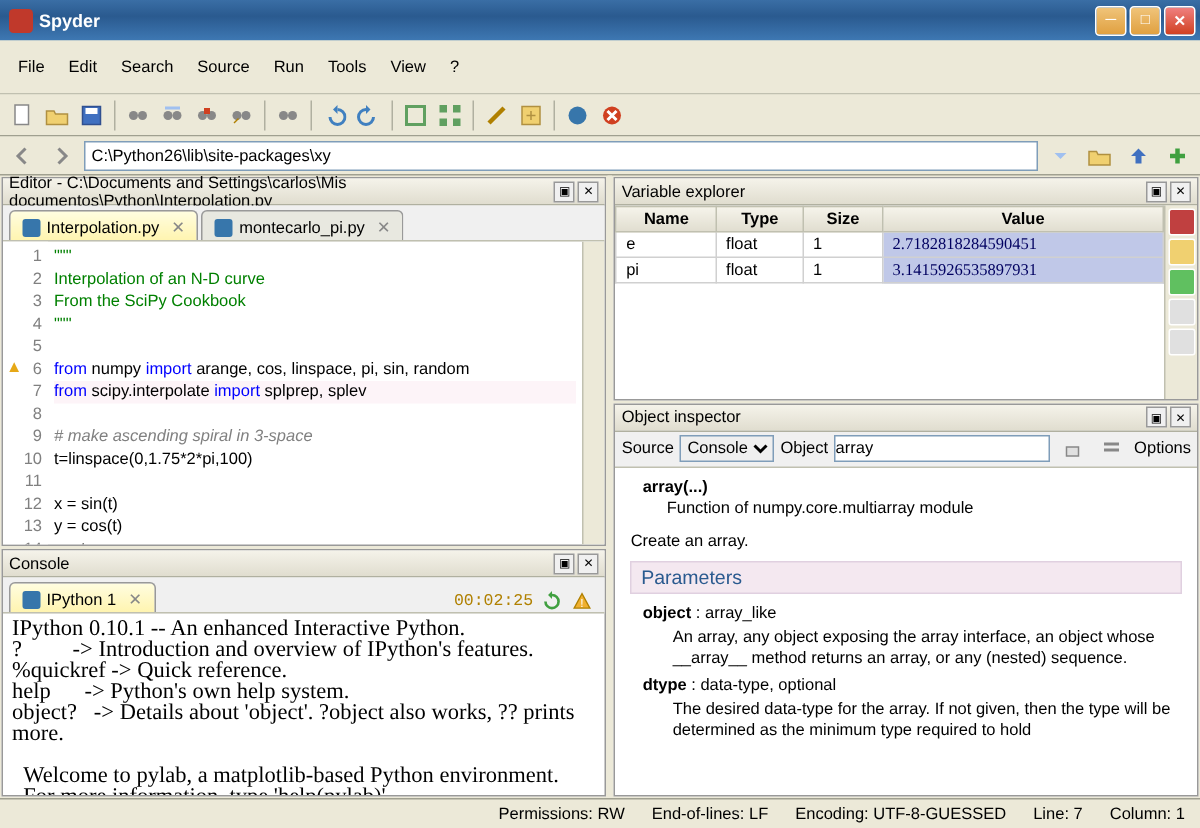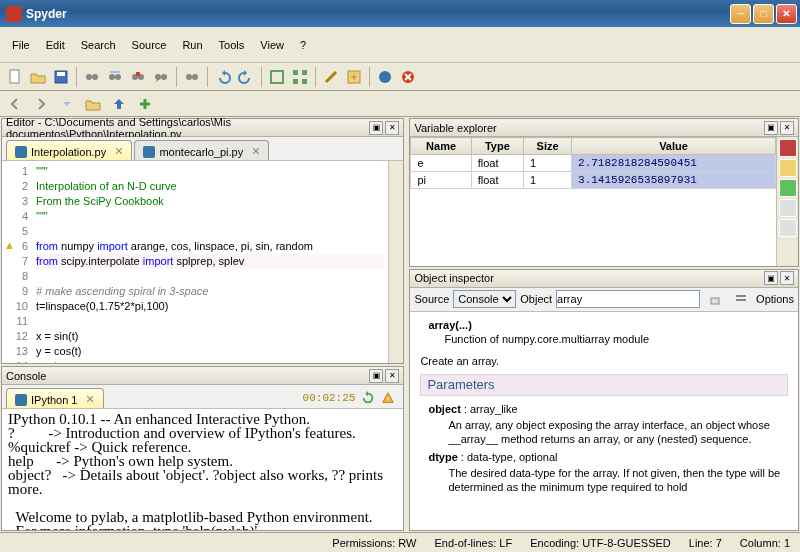--- a/index.html
+++ b/index.html
@@ -17,42 +17,42 @@
   .tsep { width: 1px; height: 20px; background: #b0b0a0; margin: 0 3px; }
   .pathbar { height: 26px; background: #ece9d8; border-bottom: 1px solid #a0a090; display: flex; align-items: center; padding: 2px 4px; gap: 4px; }
   .pathbar input { flex: 1; height: 20px; border: 1px solid #7f9db9; padding: 0 4px; font-size: 11px; }
   .workarea { flex: 1; display: flex; min-height: 0; }
   .leftcol { width: 490px; display: flex; flex-direction: column; border-right: 3px solid #ece9d8; }
   .rightcol { flex: 1; display: flex; flex-direction: column; }
   .pane { display: flex; flex-direction: column; border: 1px solid #999; margin: 1px; background: #fff; min-height: 0; }
   .pane-hdr { height: 18px; background: linear-gradient(#f5f3ea,#e0ddcf); border-bottom: 1px solid #b0b0a0; display: flex; align-items: center; padding: 0 4px; font-size: 11px; }
   .pane-hdr .ptitle { flex: 1; }
   .hbtn { width: 14px; height: 14px; border: 1px solid #999; margin-left: 2px; font-size: 8px; display: flex; align-items: center; justify-content: center; background: #f0f0f0; }
-  .tabbar { height: 24px; background: #f0f0f0; border-bottom: 1px solid #c0c0b0; display: flex; padding: 3px 4px 0; gap: 2px; }
+  .tabbar { height: 24px; background: #f0f0f0; border-bottom: 1px solid #c0c0b0; display: flex; align-items: flex-end; padding: 3px 4px 0; gap: 2px; }
   .tab { height: 20px; background: linear-gradient(#fffde0,#fff4b0); border: 1px solid #999; border-bottom: none; border-radius: 4px 4px 0 0; padding: 2px 8px 0; display: flex; align-items: center; gap: 4px; font-size: 11px; }
   .tab.inactive { background: #e8e8e0; }
   .tab .xclose { color: #888; margin-left: 4px; }
   .pyicon { width: 12px; height: 12px; background: #3776ab; border-radius: 2px; }
   .editor-wrap { flex: 1; display: flex; overflow: hidden; position: relative; }
   .gutter { width: 30px; background: #fff; text-align: right; padding: 3px 4px 0 0; color: #808080; font-family: "Courier New", monospace; font-size: 11px; line-height: 15px; }
   .gutter .ln { height: 15px; }
   .code { flex: 1; padding: 3px 4px 0; font-family: "Courier New", monospace; font-size: 11px; line-height: 15px; white-space: pre; overflow:hidden;}
   .code .line { height: 15px; }
   .hl-str { color: #008000; }
   .hl-kw { color: #0000ff; }
   .hl-com { color: #808080; font-style: italic; }
   .line.current { background: #fdf4f8; }
   .warn-mark { position: absolute; left: 2px; top: calc(3px + 5 * 15px); color: #e6a817; font-size: 11px; }
   .sb { width: 15px; background: #ece9d8; border-left: 1px solid #c0c0b0; }
   .console-body { flex: 1; font-family: Liberation Serif, serif; font-size: 15px; white-space: pre-wrap; padding: 3px 6px; overflow: hidden; line-height: 14px; }
   .vtable { flex: 1; overflow: hidden; }
   .vtable table { width: 100%; border-collapse: collapse; font-size: 11px; }
   .vtable th { background: linear-gradient(#f5f3ea,#e0ddcf); border: 1px solid #c0c0b0; padding: 2px 4px; font-weight: bold; }
   .vtable td { border: 1px solid #d0d0d0; padding: 2px 6px; }
-  .vtable td.val { background: #c0c8e8; font-family: Liberation Mono, monospace; color: #000060; margin-left: 28px; }
+  .vtable td.val { background: #c0c8e8; font-family: Liberation Serif, serif; color: #000060; margin-left: 28px; }
   .sidebtns { width: 22px; background: #ece9d8; border-left: 1px solid #c0c0b0; display: flex; flex-direction: column; align-items: center; padding-top: 2px; gap: 2px; }
   .sidebtn { width: 18px; height: 18px; border: 1px solid #fff; border-radius: 2px; }
   .inspector-src { height: 24px; display: flex; align-items: center; gap: 4px; padding: 2px 4px; border-bottom: 1px solid #c0c0b0; background: #f0f0f0; font-size: 11px; }
   .inspector-src select, .inspector-src input { border: 1px solid #7f9db9; font-size: 11px; height: 18px; }
   .inspector-body { flex: 1; padding: 6px 10px; font-size: 11px; overflow: hidden; line-height: 14px; }
   .params-hdr { background: #f4e8f0; color: #2a5a8f; padding: 3px 6px; margin: 6px 0; font-size: 13px; border: 1px solid #e0d0e0;}
   .statusbar { height: 20px; background: #ece9d8; border-top: 1px solid #a0a090; display: flex; align-items: center; justify-content: flex-end; gap: 18px; padding: 0 10px; font-size: 11px; }
   .statuslbl { color: #000; }
   .timer { color: #b08000; font-family: "Courier New"; }
   .consoletab-right { margin-left: auto; display: flex; align-items: center; gap: 6px; padding-right: 4px; }
@@ -189,20 +189,21 @@
   <div class="tbtn">
       <svg viewBox="0 0 16 16">
         <path d="M10 3 L5 8 L10 13" fill="none" stroke="#888" stroke-width="2"></path>
       </svg>
     </div>
   <div class="tbtn">
       <svg viewBox="0 0 16 16">
         <path d="M6 3 L11 8 L6 13" fill="none" stroke="#888" stroke-width="2"></path>
       </svg>
     </div>
+  <input value="C:\Python26\lib\site-packages\xy" style="">
   <div class="tbtn">
       <svg viewBox="0 0 16 16">
         <path d="M4 6 l4 4 4 -4" fill="#a0c0f0"></path>
       </svg>
     </div>
   <div class="tbtn">
       <svg viewBox="0 0 16 16">
         <path d="M1 5 h5 l1 2 h8 v7 h-14 z" fill="#f0d070" stroke="#b09040"></path>
       </svg>
     </div>

